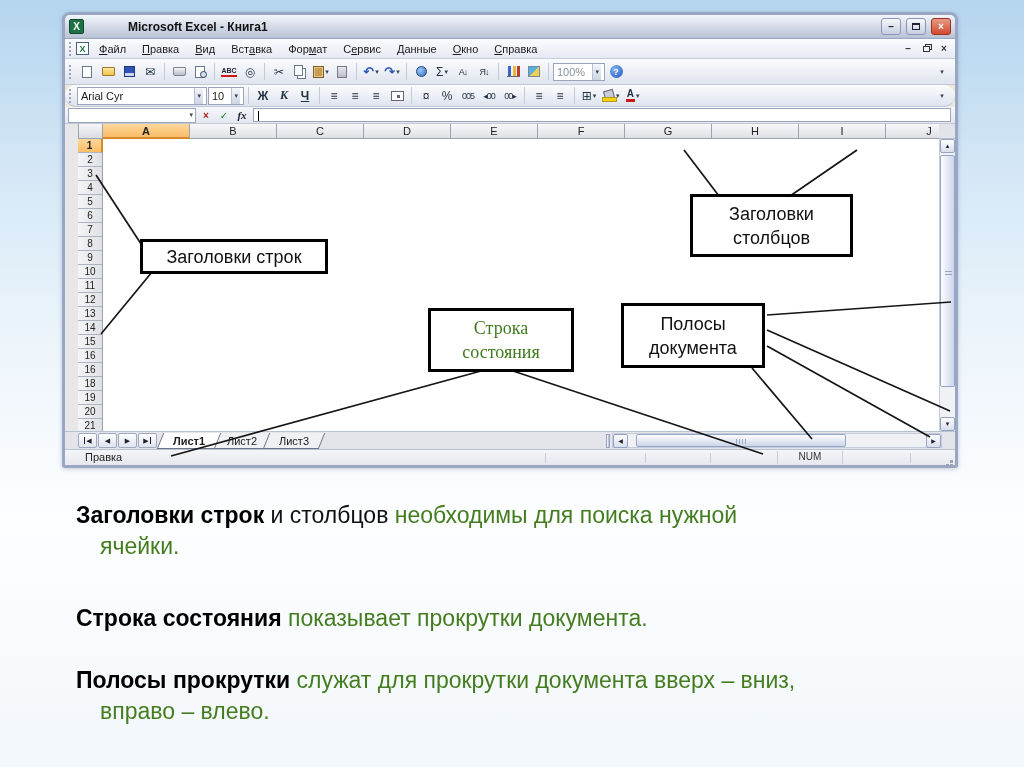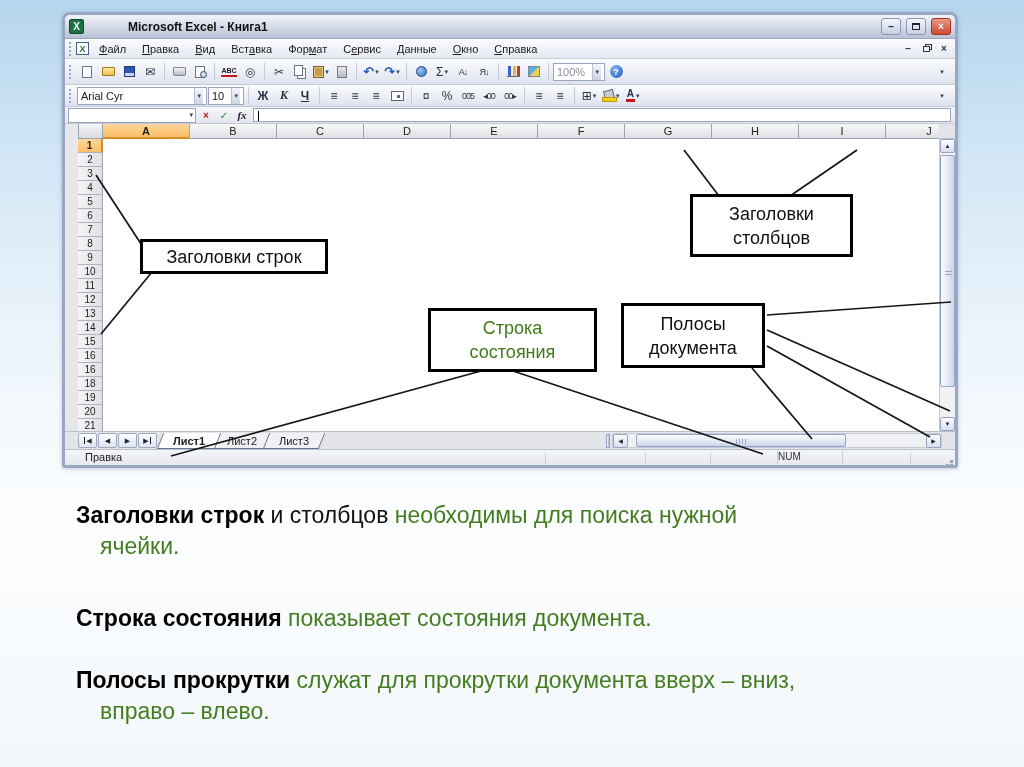--- a/index.html
+++ b/index.html
@@ -31,21 +31,21 @@
   .docicon { width:13px; height:13px; background:#fff; border:1px solid #44617e; margin-right:2px;
     color:#1e7145; font-size:9px; font-weight:bold; display:flex; align-items:center; justify-content:center; }
   .docbtns { margin-left:auto; display:flex; gap:2px; align-items:center; }
   .docbtn { width:16px; height:14px; display:flex; align-items:center; justify-content:center; color:#333;
     font-size:10px; font-weight:bold; border:1px solid transparent; }
   .rstglyph { width:7px; height:6px; border:1px solid #333; box-shadow:2px -2px 0 -1px #e5e9f2,2px -2px 0 0 #333; }
 
   .toolbar { flex:none; display:flex; align-items:center; padding:0 3px; gap:1px;
     background:linear-gradient(#fbfcfe,#dfe3ee); border-bottom:1px solid #c2c8d6; }
   .toolbar.std { height:26px; }
-  .toolbar.fmt { height:22px; }
+  .toolbar.fmt { height:22px;border-radius:11px; }
   .sep { width:1px; height:17px; background:#c4c9d6; margin:0 3px; flex:none; }
   .tb { height:20px; min-width:20px; padding:0 2px; display:flex; align-items:center; justify-content:center;
     border-radius:2px; color:#234; flex:none; }
   .gi { font-size:12px; line-height:12px; }
   .gi.blue { color:#2857b8; font-size:13px; font-weight:bold; }
   .gi.small { font-size:9px; letter-spacing:-1px; }
   .dd { font-size:7px; color:#345; margin-left:1px; }
   .tb-opts { margin-left:auto; flex-direction:column; font-size:7px; color:#345; line-height:5px; }
 
   .i-new{width:10px;height:12px;background:#fff;border:1px solid #68788c;}
@@ -136,34 +136,34 @@
   .hthumb { position:absolute; left:8px; top:0; width:210px; height:13px; background:linear-gradient(#fdfdfe,#ccd6ea);
     border:1px solid #95a5c8; border-radius:2px; }
   .hthumb::after { content:""; position:absolute; top:4px; left:50%; margin-left:-5px; width:10px; height:5px;
     background:repeating-linear-gradient(90deg,#96a5c8 0 1px,transparent 1px 3px); }
   .tcorner { flex:none; width:13px; height:15px; background:#e3e5ea; }
 
   .statusbar { height:16px; flex:none; position:relative; background:linear-gradient(#f4f5f8,#e6e8ee);
     border-top:1px solid #b9c0ce; font-size:11px; color:#222; border-radius:0 0 1px 1px; }
   .statustext { position:absolute; left:20px; top:1px; }
   .sdiv { position:absolute; top:3px; width:1px; height:10px; background:#c8ccd6; }
-  .numcell { position:absolute; left:712px; top:1px; width:66px; height:13px; text-align:left; font-size:10px; color:#333;
+  .numcell { position:absolute; left:712px; top:1px; width:66px; height:13px; text-align:center; font-size:10px; color:#333;
     border-left:1px solid #c8ccd6; border-right:1px solid #c8ccd6; }
   .resizegrip { position:absolute; right:2px; bottom:2px; width:3px; height:3px; background:#9aa4b8;
     box-shadow:-4px 4px 0 #9aa4b8, 0 4px 0 #9aa4b8; }
 
   
   svg.lines { position:absolute; left:0; top:0; width:1024px; height:767px; z-index:3; pointer-events:none; }
   svg.lines line { stroke:#151515; stroke-width:1.7; }
   .callout { position:absolute; z-index:4; background:#fff; border:3px solid #000; display:flex; flex-direction:column;
     align-items:center; justify-content:center; text-align:center; font-size:18px; line-height:24px; color:#111; }
   .callout.green { color:#3e7a1c; }
   #co-rows   { left:140px; top:239px; width:188px; height:35px; }
   #co-cols   { left:690px; top:194px; width:163px; height:63px; }
-  #co-status { left:428px; top:308px; width:169px; height:64px; }
+  #co-status { left:428px; top:308px; width:146px; height:64px;font-family:Liberation Serif, serif; }
   #co-scroll { left:621px; top:303px; width:144px; height:65px; }
 
   
   .bodytext { position:absolute; left:76px; top:500px; width:872px; z-index:2; }
   .bodytext p { font-size:23px; line-height:31px; padding-left:24px; text-indent:-24px; white-space:pre-wrap; color:#111; }
   .bodytext p + p { margin-top:41px; }
   .bodytext p:nth-child(3) { margin-top:31px; }
   .bodytext .b { font-weight:bold; color:#000; }
   .bodytext .g { color:#447d1f; }
 </style>
@@ -493,18 +493,18 @@
     <span>состояния</span>
   </div>
   <div class="callout" id="co-scroll">
     <span>Полосы</span>
     <span>документа</span>
   </div>
 
   <div class="bodytext">
     <p><span class="b">Заголовки строк</span><span class="n"> и столбцов </span><span class="g">необходимы для поиска нужной
 ячейки.</span></p>
-    <p><span class="b">Строка состояния</span><span class="n"> </span><span class="g">показывает состояния документа.</span></p>
+    <p><span class="b">Строка состояния</span><span class="n"> </span><span class="g">показывает прокрутки документа.</span></p>
     <p><span class="b">Полосы прокрутки</span><span class="n"> </span><span class="g">служат для прокрутки документа вверх – вниз,
 вправо – влево.</span></p>
   </div>
 
 </div>
 
 </body></html>

